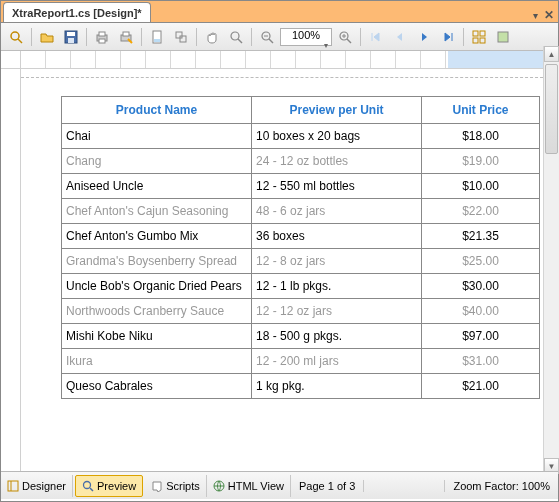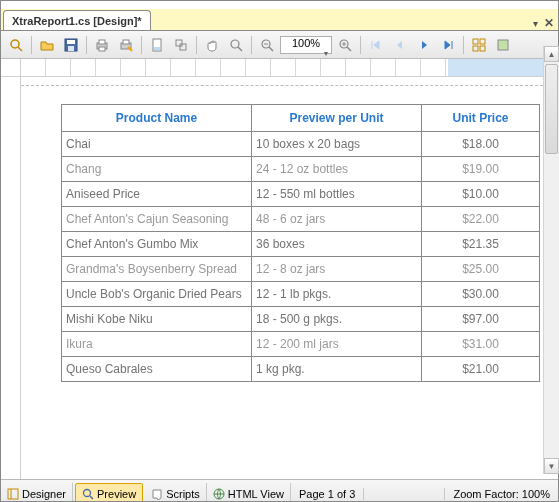--- a/index.html
+++ b/index.html
@@ -1,17 +1,17 @@
 <!DOCTYPE html>
 <html><head>
 <meta charset="utf-8">
 <style>
 * { box-sizing: border-box; margin: 0; padding: 0; }
 body { font-family: Tahoma, Arial, sans-serif; font-size: 11px; background: #fff; width: 559px; height: 502px; overflow: hidden; border: 1px solid #888; }
-.tab-bar { height: 22px; background: #fef9c3; display: flex; align-items: flex-end; border-bottom: 1px solid #8a8a8a; position: relative; margin-top: 8px; }
+.tab-bar { height: 22px; background: #fdba74; display: flex; align-items: flex-end; border-bottom: 1px solid #8a8a8a; position: relative; }
 .tab { height: 20px; padding: 0 8px; border: 1px solid #8a8a8a; border-bottom: none; border-top-left-radius: 4px; border-top-right-radius: 4px; background: #fff; display: flex; align-items: center; font-weight: bold; font-size: 11px; color: #333; margin-left: 2px; }
 .tab-right { margin-left: auto; display: flex; align-items: center; padding: 0 4px; gap: 6px; }
 .tab-right .arrow { color: #555; font-size: 10px; cursor: pointer; }
 .tab-right .close { color: #555; font-size: 12px; cursor: pointer; font-weight: bold; }
 
 .toolbar { height: 28px; background: linear-gradient(#f7f7f7,#e7e7e7); border-bottom: 1px solid #bdbdbd; display: flex; align-items: center; padding: 0 4px; gap: 2px; }
 .tbtn { width: 22px; height: 22px; display: flex; align-items: center; justify-content: center; border-radius: 2px; cursor: pointer; }
 .tsep { width: 1px; height: 18px; background: #c0c0c0; margin: 0 2px; }
 svg { display: block; }
 .zoom-box { width: 52px; height: 18px; border: 1px solid #b0b0b0; background: #fff; padding: 0 3px; font-size: 11px; display: flex; align-items: center; flex-direction: column; }
@@ -21,21 +21,21 @@
 .ruler-corner { width: 20px; border-right: 1px solid #d0d0d0; }
 .ruler-track { flex: 1; background: repeating-linear-gradient(to right, transparent 0, transparent 24px, #d8d8d8 24px, #d8d8d8 25px); position: relative; }
 .ruler-blue { position: absolute; top: 0; bottom: 0; right: 0; width: 110px; background: #cfe3f7; }
 .main-row { display: flex; height: 402px; }
 .ruler-v { width: 20px; border-right: 1px solid #d0d0d0; background: #fff; }
 .page-area { flex: 1; overflow-y: auto; overflow-x: hidden; position: relative; padding-top: 8px; }
 .dash-line { border-top: 1px dashed #bbb; height: 0; margin-bottom: 18px; }
 
 .report-table { border-collapse: collapse; width: 478px; margin-left: 40px; table-layout: fixed; }
 .report-table th { background: #fff; color: #2a7bd0; font-weight: bold; font-size: 12px; border: 1px solid #888; padding: 6px 4px; text-align: center; }
-.report-table td { border: 1px solid #888; padding: 5px 4px; font-size: 12px; color: #737373; }
+.report-table td { border: 1px solid #888; padding: 5px 4px; font-size: 12px; color: #000000; }
 .report-table tr.dim td { color: #999; }
 .price { text-align: center; }
 
 .statusbar { height: 28px; border-top: 1px solid #b8b8b8; background: linear-gradient(#f7f7f7,#e7e7e7); display: flex; align-items: center; font-size: 11px; position: relative; }
 .sbtn { height: 22px; padding: 0 6px; display: flex; align-items: center; gap: 3px; border-right: 1px solid #c8c8c8; cursor: pointer; }
 .sbtn.active { background: #fde9a8; border: 1px solid #dca300; border-radius: 2px; margin: 0 2px; }
 .spage { padding: 0 8px; border-right: 1px solid #c8c8c8; }
 .sright { margin-left: auto; padding: 0 8px; border-left: 1px solid #c8c8c8; }
 
 .scrollbar-v { position: absolute; right: 0; top: 46px; bottom: 28px; width: 16px; background: #f0f0f0; border-left: 1px solid #d4d4d4; }
@@ -202,21 +202,21 @@
               <td>Chai</td>
               <td>10 boxes x 20 bags</td>
               <td class="price">$18.00</td>
             </tr>
             <tr class="dim">
               <td>Chang</td>
               <td>24 - 12 oz bottles</td>
               <td class="price">$19.00</td>
             </tr>
             <tr>
-              <td>Aniseed Price</td>
+              <td>Aniseed Uncle</td>
               <td>12 - 550 ml bottles</td>
               <td class="price">$10.00</td>
             </tr>
             <tr class="dim">
               <td>Chef Anton's Cajun Seasoning</td>
               <td>48 - 6 oz jars</td>
               <td class="price">$22.00</td>
             </tr>
             <tr>
               <td>Chef Anton's Gumbo Mix</td>
@@ -225,20 +225,25 @@
             </tr>
             <tr class="dim">
               <td>Grandma's Boysenberry Spread</td>
               <td>12 - 8 oz jars</td>
               <td class="price">$25.00</td>
             </tr>
             <tr>
               <td>Uncle Bob's Organic Dried Pears</td>
               <td>12 - 1 lb pkgs.</td>
               <td class="price">$30.00</td>
+            </tr>
+            <tr class="dim">
+              <td>Northwoods Cranberry Sauce</td>
+              <td>12 - 12 oz jars</td>
+              <td class="price">$40.00</td>
             </tr>
             <tr>
               <td>Mishi Kobe Niku</td>
               <td>18 - 500 g pkgs.</td>
               <td class="price">$97.00</td>
             </tr>
             <tr class="dim">
               <td>Ikura</td>
               <td>12 - 200 ml jars</td>
               <td class="price">$31.00</td>

